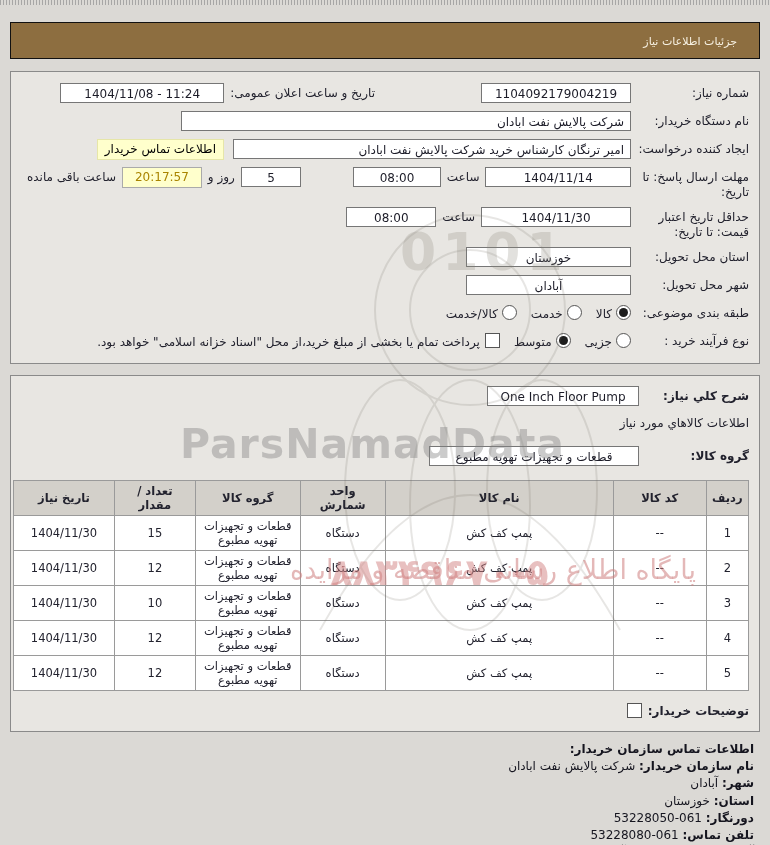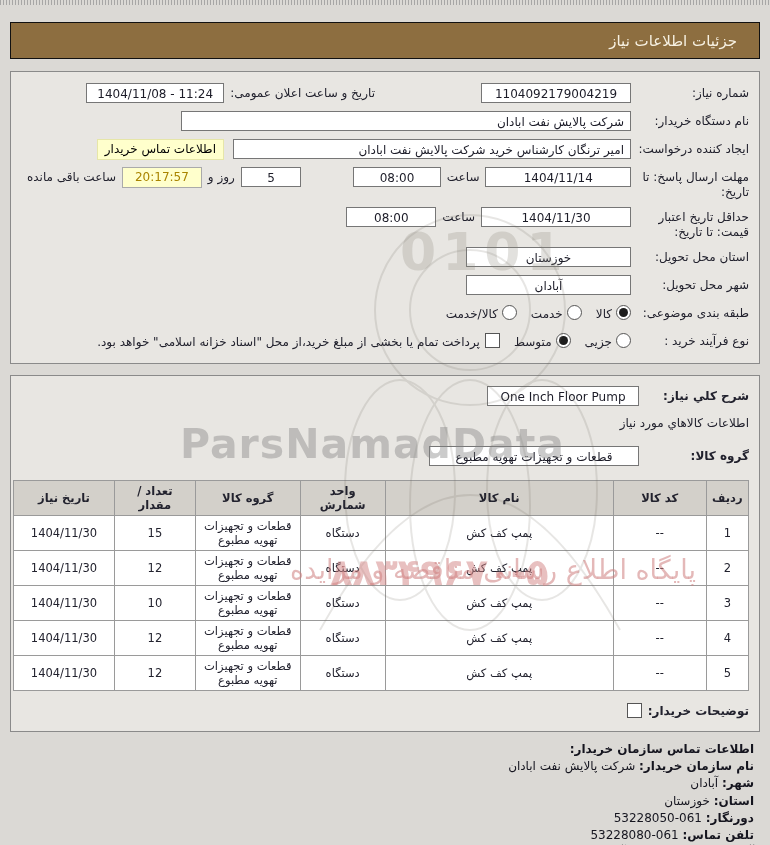--- a/index.html
+++ b/index.html
@@ -6,37 +6,37 @@
   body{
     width:770px;height:845px;overflow:hidden;position:relative;
     background:#dbd9d5;
     font-family:"DejaVu Sans",sans-serif;
     font-size:12px;color:#22222e;direction:rtl;
   }
   .dotted-top{height:5px;background:repeating-linear-gradient(90deg,#9a9a9a 0 1px,transparent 1px 3px);opacity:.8;}
   .titlebar{
     margin:17px 10px 12px 10px;height:37px;line-height:37px;
     background:#8d6e40;border:1px solid #111;
-    color:#f7f1e2;font-size:15px;padding-right:22px;box-sizing:border-box;
+    color:#f7f1e2;font-size:11px;padding-right:22px;box-sizing:border-box;
   }
   .panel{
     margin:0 10px;border:1px solid #8a8a8a;background:#e8e6e2;
     padding:7px 10px 9px 10px;box-sizing:border-box;position:relative;
   }
   .panel2{margin-top:11px;}
   .frow{display:flex;align-items:flex-start;margin:4px 0 7px 0;min-height:21px;}
   .flabel{flex:0 0 118px;padding-top:3px;line-height:15px;}
   .vbox{
     background:#fff;border:1px solid #767676;height:20px;line-height:20px;
     box-sizing:border-box;padding:0 6px;overflow:hidden;white-space:nowrap;
     font-size:12px;color:#1c1c28;
   }
   .center{text-align:center;}
   .ltr{direction:ltr;unicode-bidi:isolate;}
-  .w150{width:150px;}.w158{width:138px;}.w450{width:450px;}.w398{width:398px;}
+  .w150{width:150px;}.w158{width:164px;}.w450{width:450px;}.w398{width:398px;}
   .w70{width:90px;}.w62{width:62px;}.w68{width:68px;}.w165{width:165px;}.w152{width:152px;}.w210{width:210px;}
   .inline-lbl{padding:3px 6px 0 6px;white-space:nowrap;}
   .contact-chip{
     margin-right:9px;background:#ffffcc;color:#000000;border:1px solid #e6e6a8;
     height:19px;line-height:19px;padding:0 7px;cursor:pointer;white-space:nowrap;
   }
   .countdown{
     background:#ffffcc;border:1px solid #aaa;color:#a98400;
     height:19px;line-height:19px;padding:0 6px;text-align:center;
   }

